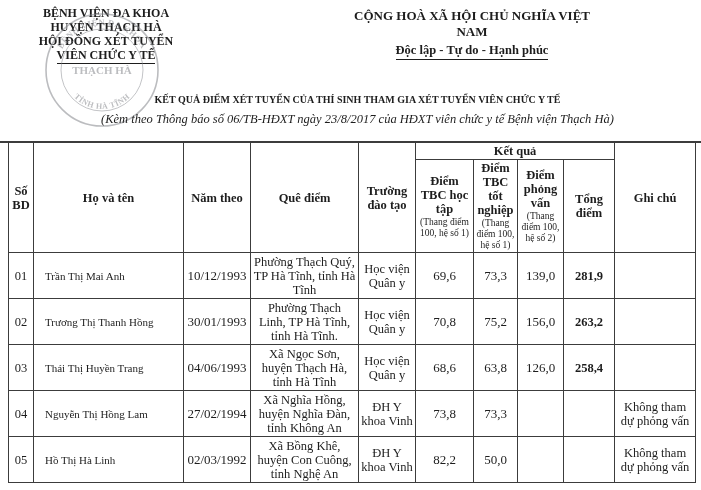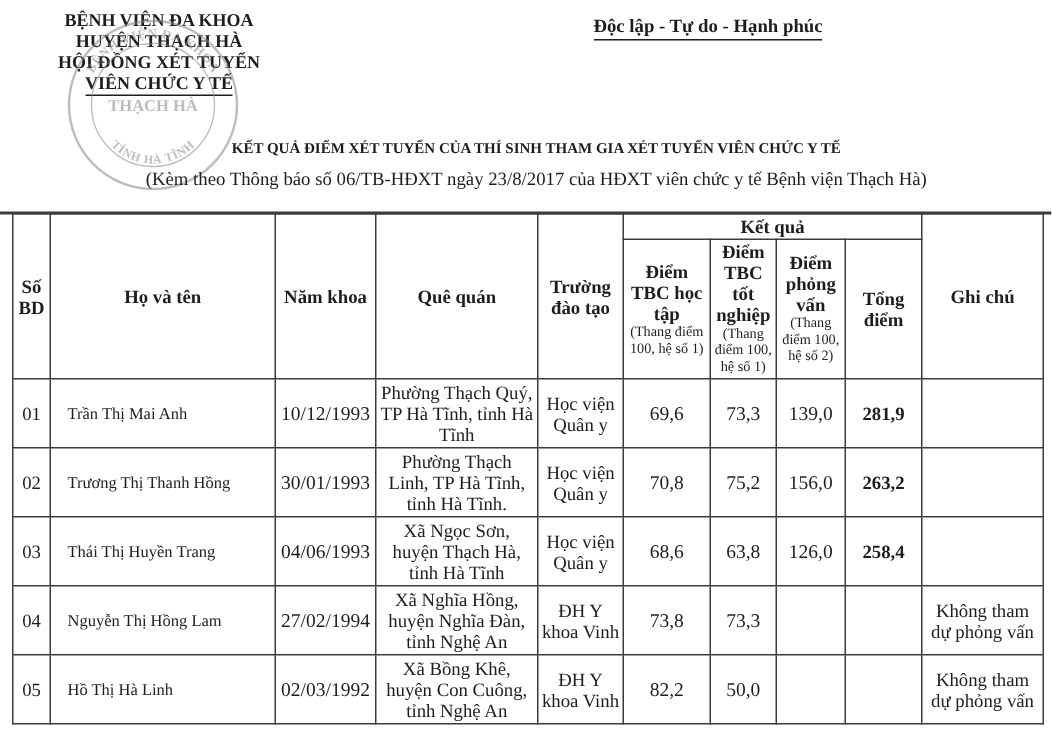--- a/index.html
+++ b/index.html
@@ -18,21 +18,21 @@
   .national-line1 { font-weight:bold; font-size:13px; line-height:16px; }
   .national-line2 { font-weight:bold; font-size:12.5px; margin-top:2px; display:inline-block;
     border-bottom:1.2px solid #1d1d1d; padding-bottom:1px;font-family:Liberation Serif, serif; }
   
   .stamp { position:absolute; left:42px; top:10px; width:120px; height:120px;
     opacity:0.55; pointer-events:none; }
   .stamp text { font-family:"Liberation Serif", serif; }
   
   .title-block { position:absolute; top:75px; left:20px; width:675px; text-align:center; }
   .title-line { font-weight:bold; font-size:10px; line-height:17px;margin-top:16px; }
-  .subtitle { font-size:12.5px; line-height:16px; margin-top:3px; }
+  .subtitle { font-style:italic; font-size:12.5px; line-height:16px; margin-top:3px; }
   
   .top-rule { position:absolute; top:141px; left:0; width:701px; height:0;
     border-top:2px solid #3c3c3c; }
   
   table.results { position:absolute; top:142px; left:8px; width:687px;
     border-collapse:collapse; table-layout:fixed; }
   .results th, .results td { border:1px solid #3c3c3c; padding:1px 2px;
     text-align:center; vertical-align:middle; overflow:hidden; }
   .results th { font-weight:bold; font-size:12.5px; line-height:14px; }
   .hdr-kq { height:15px; padding:0; }
@@ -47,20 +47,21 @@
 <body>
 
 <div class="org-block">
   <div>BỆNH VIỆN ĐA KHOA</div>
   <div>HUYỆN THẠCH HÀ</div>
   <div>HỘI ĐỒNG XÉT TUYỂN</div>
   <div><span class="org-line4">VIÊN CHỨC Y TẾ</span></div>
 </div>
 
 <div class="national-block">
+  <div class="national-line1">CỘNG HOÀ XÃ HỘI CHỦ NGHĨA VIỆT NAM</div>
   <span class="national-line2">Độc lập - Tự do - Hạnh phúc</span>
 </div>
 
 <svg class="stamp" viewBox="0 0 120 120">
   <defs>
     <path id="arcTop" d="M 15,60 A 45,45 0 0 1 105,60" fill="none"></path>
     <path id="arcBottom" d="M 21,60 A 39,39 0 0 0 99,60" fill="none"></path>
   </defs>
   <circle cx="60" cy="60" r="56" fill="none" stroke="#85878c" stroke-width="1.6"></circle>
   <circle cx="60" cy="60" r="41" fill="none" stroke="#85878c" stroke-width="0.9"></circle>
@@ -90,22 +91,22 @@
       <col style="width:58px">
     <col style="width:44px">
       <col style="width:46px">
       <col style="width:51px">
     <col style="width:81px">
   </colgroup>
   <tbody>
       <tr>
     <th rowspan="2">Số BD</th>
     <th rowspan="2">Họ và tên</th>
-    <th rowspan="2">Năm khoa</th>
-    <th rowspan="2">Quê quán</th>
+    <th rowspan="2">Năm theo</th>
+    <th rowspan="2">Quê điểm</th>
     <th rowspan="2">Trường đào tạo</th>
     <th colspan="4" class="hdr-kq">Kết quả</th>
     <th rowspan="2">Ghi chú</th>
   </tr>
   <tr>
     <th class="sub-th">
       <span>Điểm TBC học tập</span>
       <span class="hdr-note">(Thang điểm 100, hệ số 1)</span>
     </th>
     <th class="sub-th">
@@ -152,21 +153,21 @@
     <td class="cell-score">68,6</td>
     <td class="cell-score">63,8</td>
     <td class="cell-score">126,0</td>
     <td class="cell-total">258,4</td>
     <td></td>
   </tr>
   <tr>
     <td>04</td>
     <td class="cell-name">Nguyễn Thị Hồng Lam</td>
     <td class="cell-dob">27/02/1994</td>
-    <td>Xã Nghĩa Hồng, huyện Nghĩa Đàn, tỉnh Nghệ An</td>
+    <td>Xã Nghĩa Hồng, huyện Nghĩa Đàn, tỉnh Không An</td>
     <td>ĐH Y khoa Vinh</td>
     <td class="cell-score">73,8</td>
     <td class="cell-score">73,3</td>
     <td class="cell-score"></td>
     <td class="cell-total"></td>
     <td>Không tham dự phỏng vấn</td>
   </tr>
   <tr>
     <td>05</td>
     <td class="cell-name">Hồ Thị Hà Linh</td>

